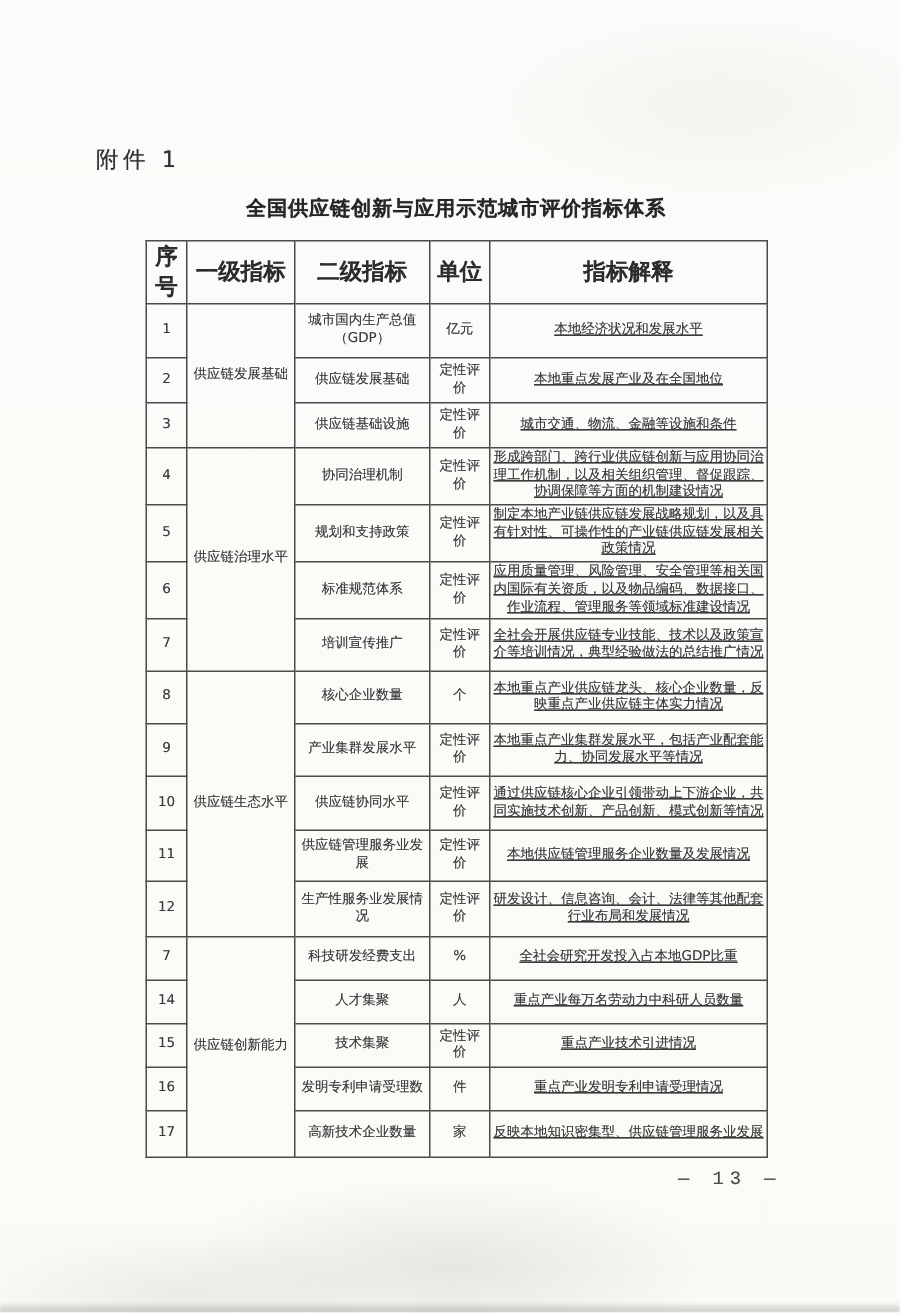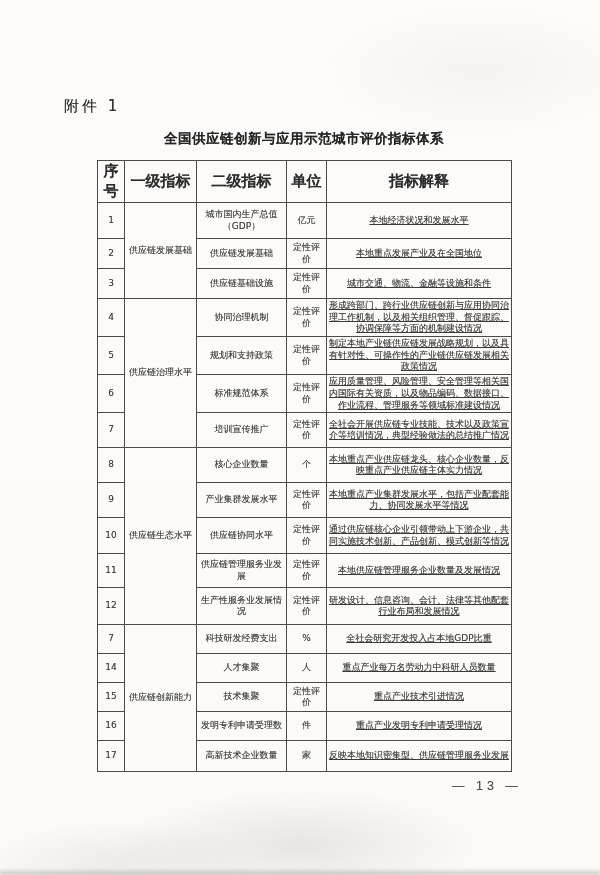--- a/index.html
+++ b/index.html
@@ -66,21 +66,21 @@
   td.l2{font-size:8.8px;}
   
   tr.hdr{height:24px;}
   tr.r1{height:36px;} tr.r2{height:30px;} tr.r3{height:30px;}
   tr.r4{height:34px;} tr.r5{height:36px;} tr.r6{height:37px;} tr.r7{height:35px;}
   tr.r8{height:35px;} tr.r9{height:35px;} tr.r10{height:36px;} tr.r11{height:34px;} tr.r12{height:37px;}
   tr.r13{height:29px;} tr.r14{height:29px;} tr.r15{height:29px;} tr.r16{height:29px;} tr.r17{height:31px;}
   .page-number{
     position:absolute;left:452px;top:779px;
     font-size:12.5px;color:#4a4a4a;letter-spacing:4px;
-    font-family:Liberation Sans, sans-serif;
+    font-family:Liberation Mono, monospace;
     text-shadow:0 0 .4px rgba(70,70,70,.5);
   }
 </style>
 </head>
 <body>
 
 <div class="page">
 
   <div class="attachment">附件 1</div>
 

